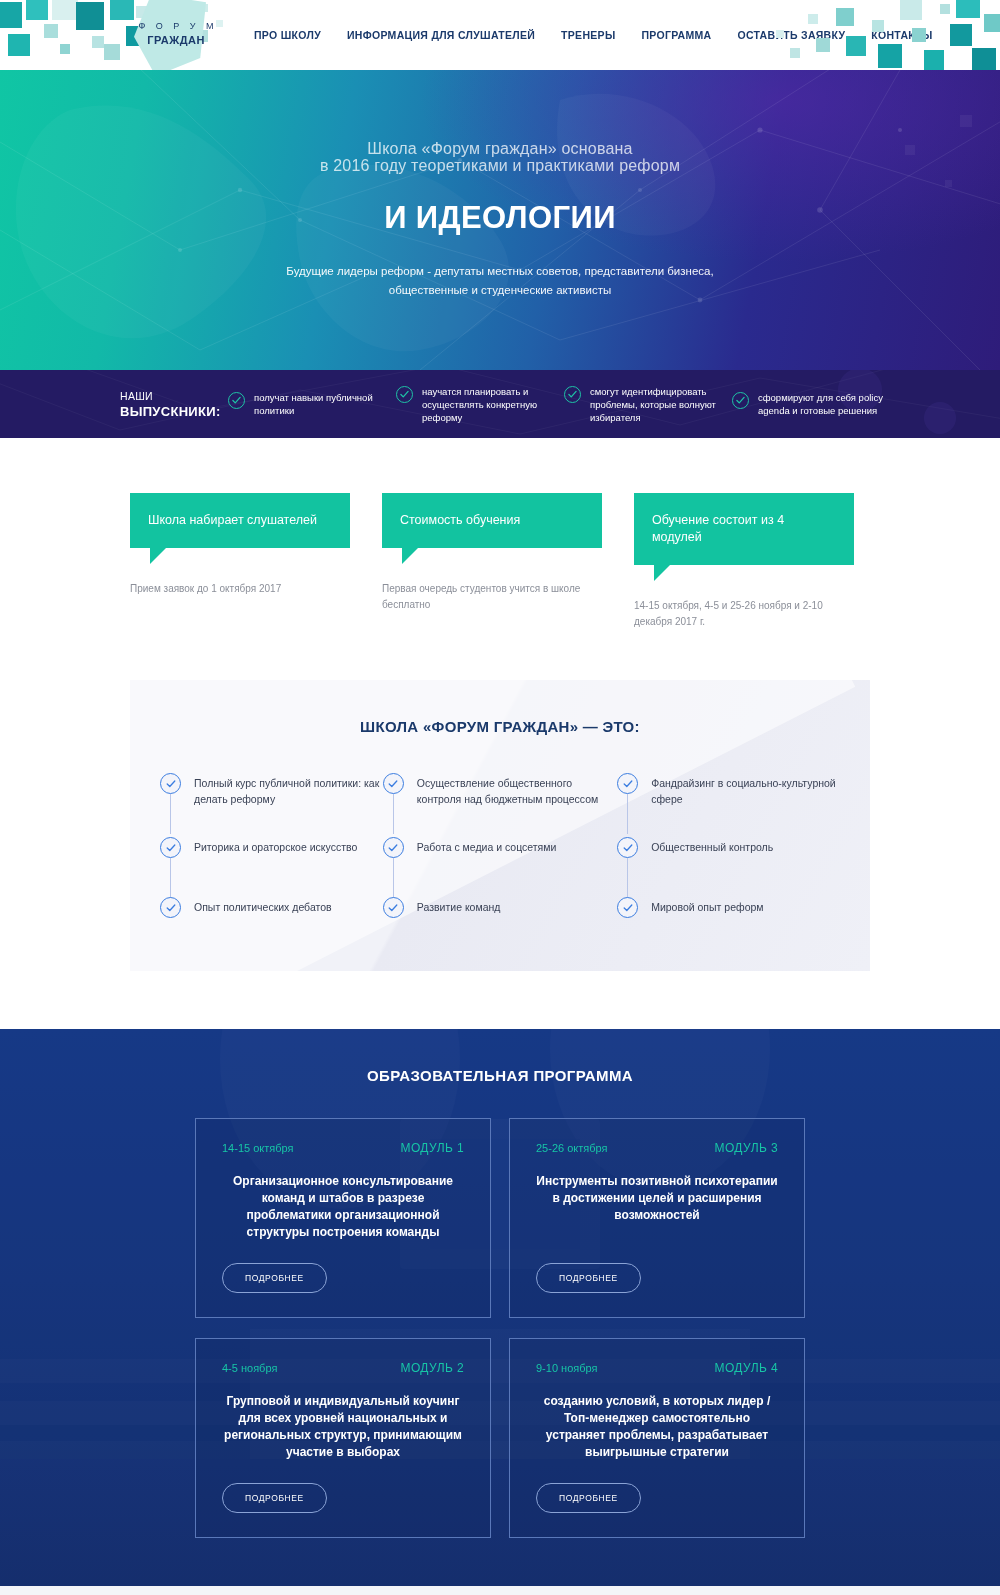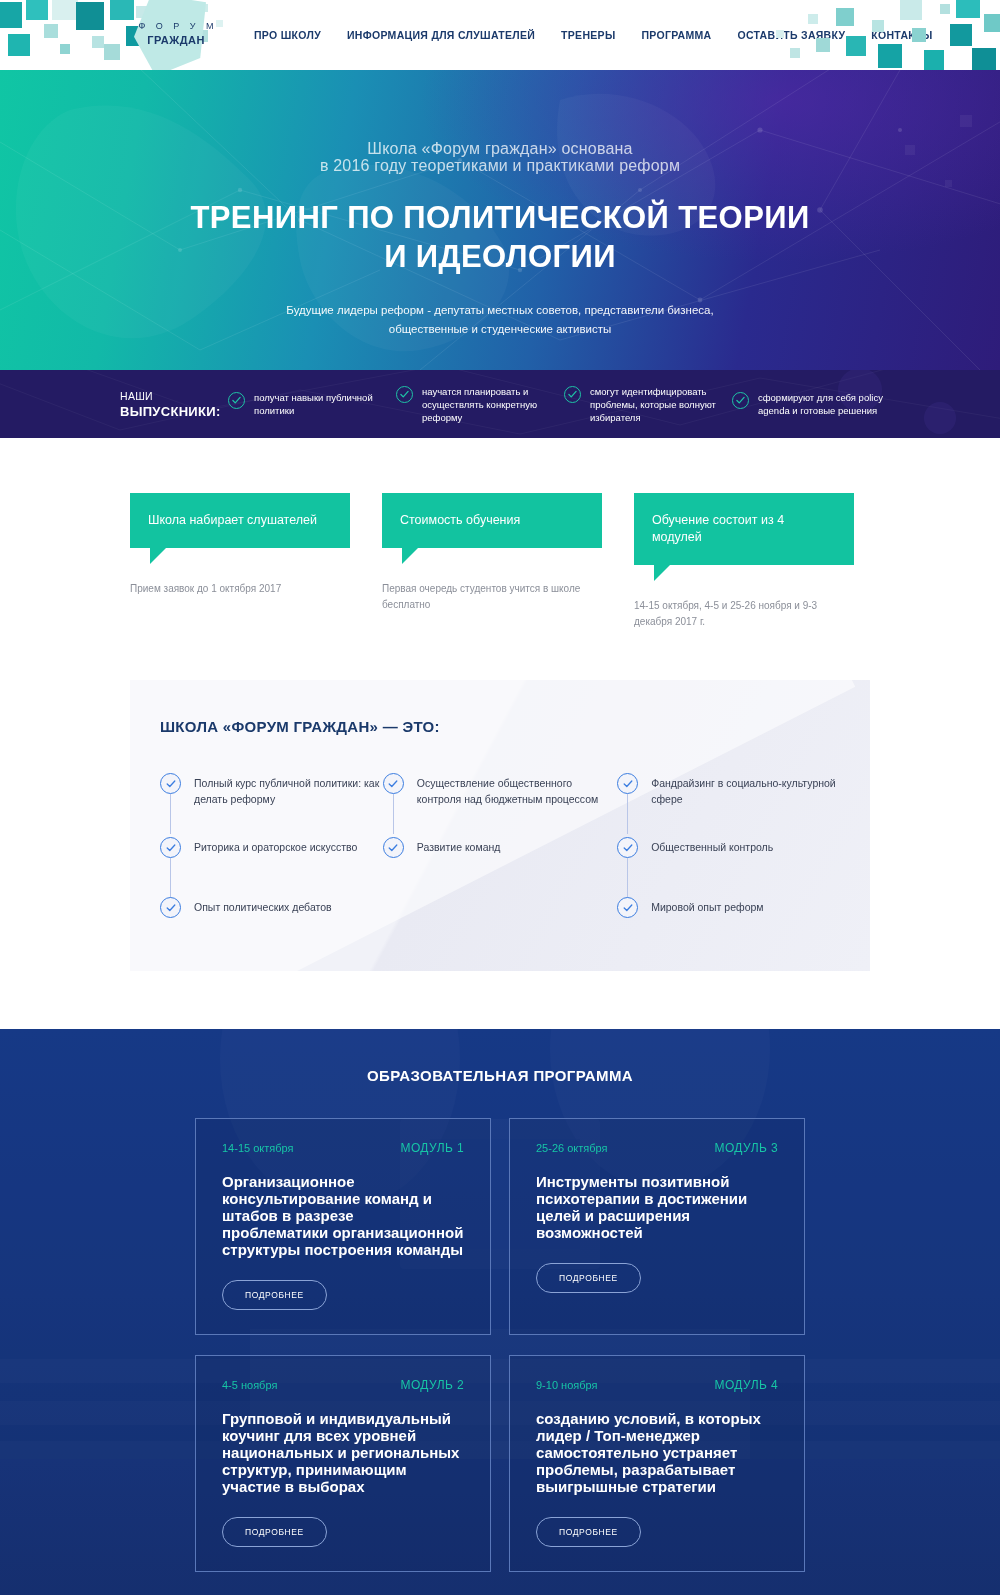--- a/index.html
+++ b/index.html
@@ -139,21 +139,21 @@
     background: linear-gradient(118deg, #f1f2f8 0%, #f1f2f8 44%, #e9eaf3 44.5%, #eff0f7 100%);
     padding: 38px 30px 44px;
     position: relative; overflow: hidden;
   }
   .school-box::before {
     content: ""; position: absolute; width: 900px; height: 900px;
     background: rgba(255,255,255,.55);
     transform: rotate(-27deg); left: -330px; top: -640px;
   }
   .school-title {
-    position: relative; text-align: left; font-size: 15px;
+    position: relative; text-align: center; font-size: 15px;
     font-weight: bold; color: #1b3a6b; letter-spacing: .3px;
   }
   .checks {
     position: relative; display: flex; margin-top: 38px; gap: 0;
   }
   .check-col { width: 233px; position: relative; }
   .check-col:nth-child(2) { width: 245px; }
   .check-item {
     display: flex; align-items: flex-start; position: relative;
     margin-bottom: 30px; min-height: 30px;
@@ -196,22 +196,23 @@
     padding: 22px 26px 24px;
     background: rgba(13,35,92,.22);
   }
   .module-head {
     display: flex; justify-content: space-between; align-items: baseline;
     margin-bottom: 18px;
   }
   .module-date { color: #17c5a6; font-size: 11px; }
   .module-num { color: #17c5a6; font-size: 12px; letter-spacing: .4px; }
   .module-text {
-    color: #fff; font-size: 15px; font-weight: bold; line-height: 17px;
+    color: #fff; font-size: 12px; font-weight: bold; line-height: 17px;
     min-height: 68px;
+    text-align: center;
   }
   .btn-more {
     margin-top: 22px;
     display: inline-block;
     border: 1px solid #8aa3d6; border-radius: 18px;
     color: #fff; font-size: 8.5px; letter-spacing: .6px;
     padding: 9px 22px; background: transparent; cursor: pointer;
     font-family: inherit;
   }
 
@@ -322,21 +323,20 @@
       <rect x="945" y="110" width="7" height="7"></rect>
       <rect x="960" y="45" width="12" height="12"></rect>
     </g>
   </svg>
   <div class="hero-inner">
     <div class="hero-kicker">
       <div>Школа «Форум граждан» основана</div>
       <div>в 2016 году теоретиками и практиками реформ</div>
     </div>
     <h1 class="hero-title">
-      <div>ТРЕНИНГ ПО ПОЛИТИЧЕСКОЙ ТЕОРИИ</div>
       <div>И ИДЕОЛОГИИ</div>
     </h1>
     <div class="hero-sub">
       <div>Будущие лидеры реформ - депутаты местных советов, представители бизнеса,</div>
       <div>общественные и студенческие активисты</div>
     </div>
   </div>
 </section>
 
 <section class="grads">
@@ -396,21 +396,21 @@
       <div class="info-col">
         <div class="bubble">Школа набирает слушателей</div>
         <div class="info-note">Прием заявок до 1 октября 2017</div>
       </div>
       <div class="info-col">
         <div class="bubble">Стоимость обучения</div>
         <div class="info-note">Первая очередь студентов учится в школе бесплатно</div>
       </div>
       <div class="info-col">
         <div class="bubble">Обучение состоит из 4 модулей</div>
-        <div class="info-note">14-15 октября, 4-5 и 25-26 ноября и 9-3 декабря 2017 г.</div>
+        <div class="info-note">14-15 октября, 4-5 и 25-26 ноября и 2-10 декабря 2017 г.</div>
       </div>
     </div>
   </div>
 </section>
 
 <section class="school-box">
   <h2 class="school-title">ШКОЛА «ФОРУМ ГРАЖДАН» — ЭТО:</h2>
   <div class="checks">
     <div class="check-col">
       <div class="check-item">
@@ -440,20 +440,28 @@
     </div>
 
     <div class="check-col">
       <div class="check-item">
         <span class="chk">
           <svg width="10" height="10" viewBox="0 0 10 10">
               <path d="M1.2 5 L3.8 7.5 L8.8 2" stroke="#3b7de0" stroke-width="1.3" fill="none" stroke-linecap="round" stroke-linejoin="round"></path>
             </svg>
         </span>
         <p>Осуществление общественного контроля над бюджетным процессом</p>
+      </div>
+      <div class="check-item">
+        <span class="chk">
+          <svg width="10" height="10" viewBox="0 0 10 10">
+              <path d="M1.2 5 L3.8 7.5 L8.8 2" stroke="#3b7de0" stroke-width="1.3" fill="none" stroke-linecap="round" stroke-linejoin="round"></path>
+            </svg>
+        </span>
+        <p>Работа с медиа и соцсетями</p>
       </div>
       <div class="check-item">
         <span class="chk">
           <svg width="10" height="10" viewBox="0 0 10 10">
               <path d="M1.2 5 L3.8 7.5 L8.8 2" stroke="#3b7de0" stroke-width="1.3" fill="none" stroke-linecap="round" stroke-linejoin="round"></path>
             </svg>
         </span>
         <p>Развитие команд</p>
       </div>
     </div>

